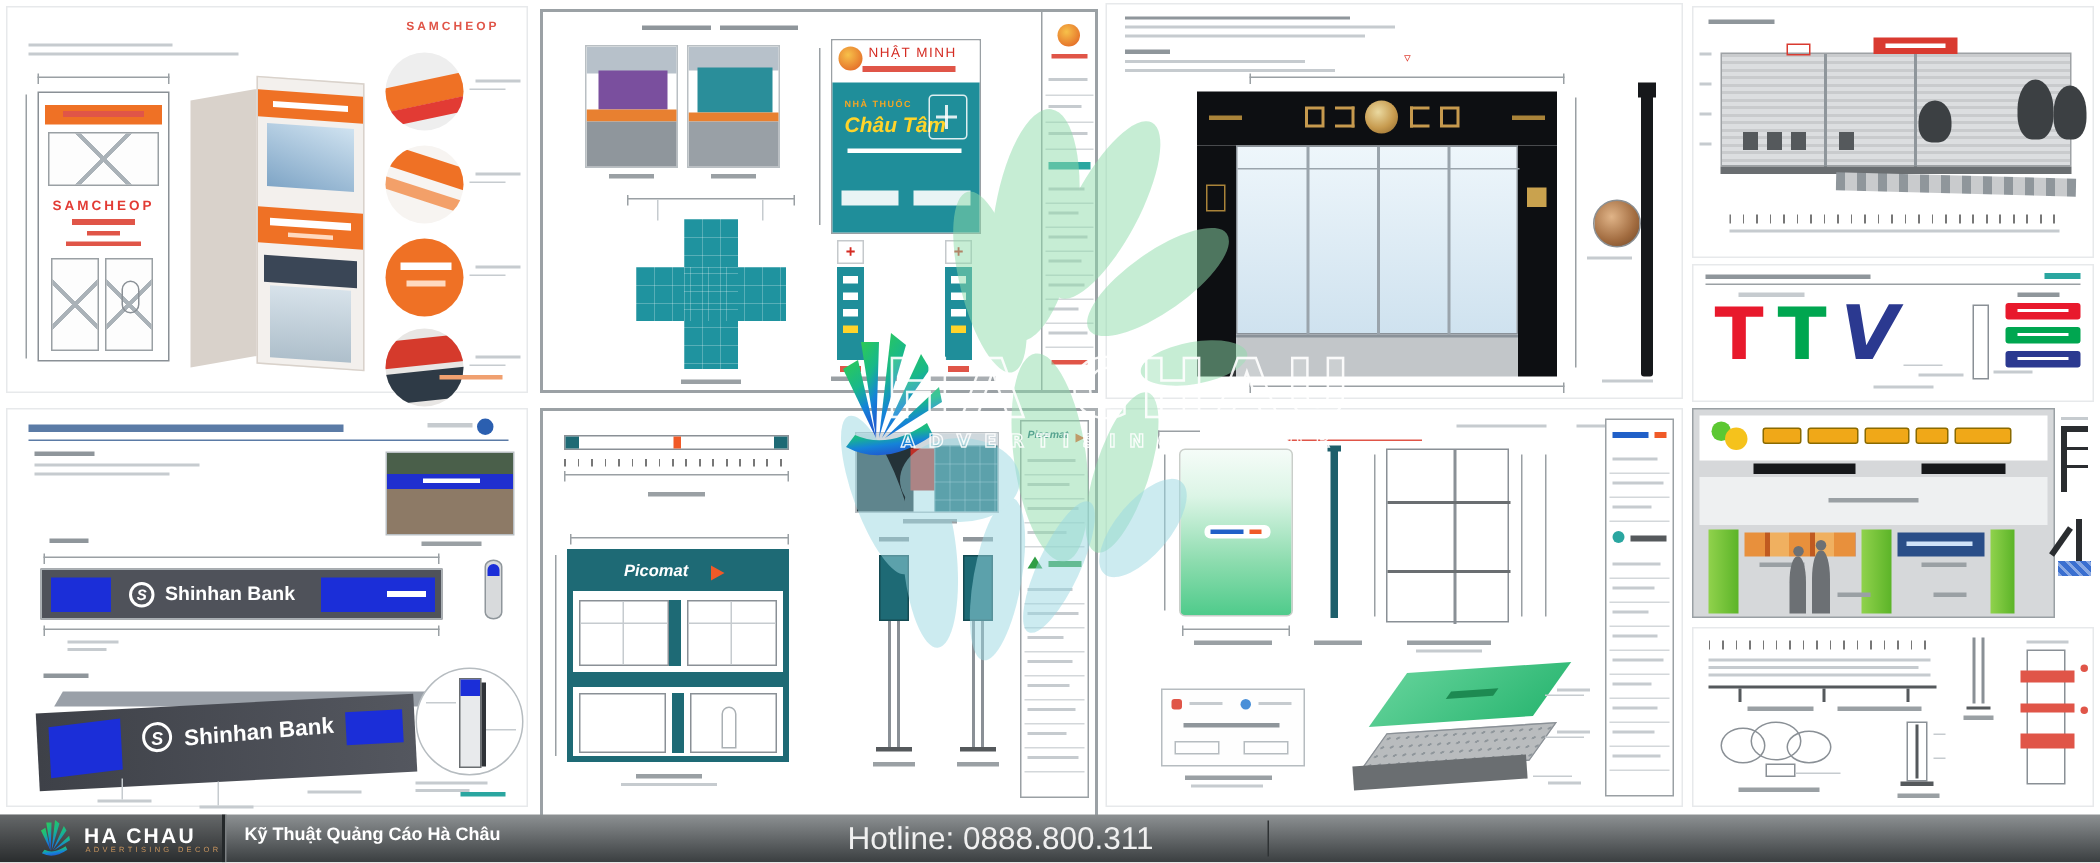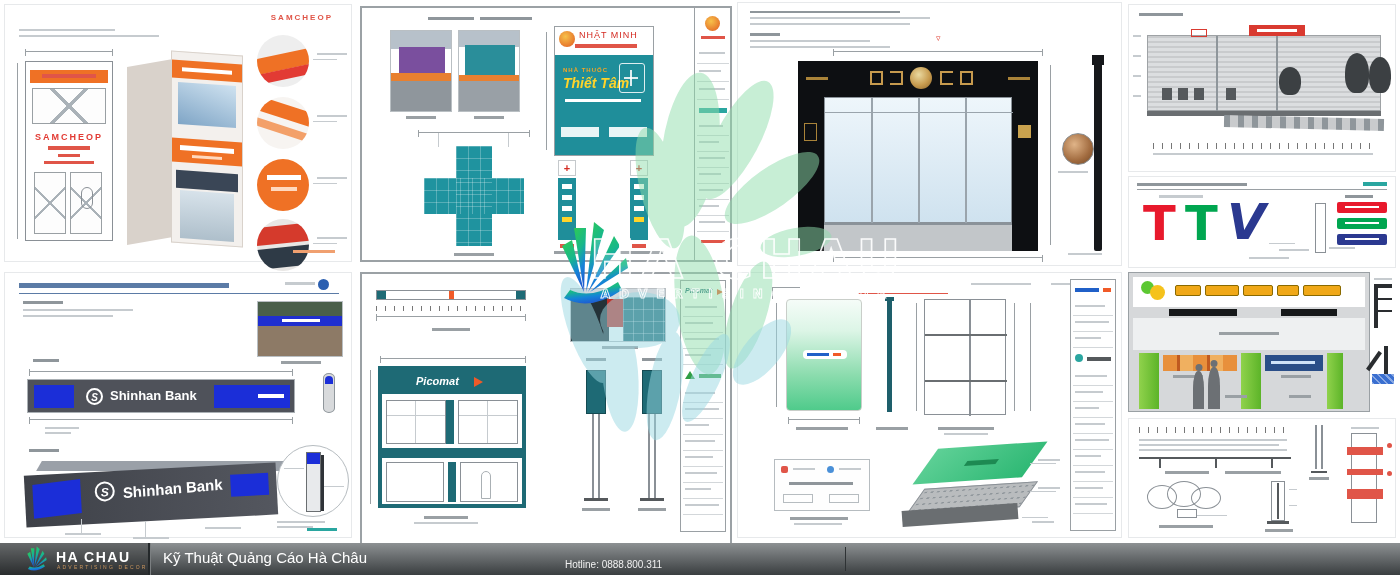--- a/index.html
+++ b/index.html
@@ -135,21 +135,21 @@
     </div>
 
     <div class="abs" style="left:192px;top:18px;width:100px;height:130px;border:1px solid #9aa0a4">
       <div class="abs" style="left:0;top:0;width:98px;height:28px;background:#fff">
         <span class="abs" style="left:24px;top:3px;font-size:9px;font-weight:normal;color:#d42b22;letter-spacing:1px">NHẬT MINH</span>
         <i class="lnr" style="left:20px;top:17px;width:62px;height:4px"></i>
         <div class="circ" style="left:4px;top:4px;width:16px;height:16px;background:radial-gradient(circle at 40% 35%,#f7c14a,#e05a20)"></div>
       </div>
       <div class="abs" style="left:0;top:28px;width:98px;height:100px;background:#1f8e9a">
         <span class="abs" style="left:8px;top:12px;font-size:6px;font-weight:bold;color:#f5a623;letter-spacing:1px">NHÀ THUỐC</span>
-        <span class="abs" style="left:8px;top:20px;font-size:14px;font-weight:bold;font-style:italic;color:#ffd42a">Thiết Tâm</span>
+        <span class="abs" style="left:8px;top:20px;font-size:14px;font-weight:bold;font-style:italic;color:#ffd42a">Châu Tâm</span>
         <div class="abs" style="left:64px;top:8px;width:26px;height:30px;border:1px solid rgba(255,255,255,.85);border-radius:3px">
           <i class="ln" style="left:10px;top:6px;width:2px;height:16px;background:rgba(255,255,255,.85)"></i>
           <i class="ln" style="left:4px;top:13px;width:14px;height:2px;background:rgba(255,255,255,.85)"></i>
         </div>
         <i class="ln" style="left:10px;top:44px;width:76px;height:3px;background:#fff"></i>
         <div class="abs" style="left:6px;top:72px;width:38px;height:10px;background:#fff;opacity:.9"></div>
         <div class="abs" style="left:54px;top:72px;width:38px;height:10px;background:#fff;opacity:.9"></div>
       </div>
     </div>
     <div class="vdim" style="left:184px;top:24px;height:118px"></div>
@@ -732,18 +732,18 @@
 
   <div id="footer">
     <div class="shade"></div>
     <svg class="abs" style="left:24px;top:3px" width="26" height="27" viewBox="0 0 70 92">
       <use href="#handLogo"></use>
     </svg>
     <span class="abs" style="left:56px;top:6px;font-size:14px;font-weight:bold;color:#fff;letter-spacing:1.5px">HA CHAU</span>
     <span class="abs" style="left:57px;top:21px;font-size:5px;color:#c9955e;letter-spacing:2.2px">ADVERTISING DECOR</span>
     <i class="abs" style="left:148px;top:0;width:2px;height:32px;background:#24282a"></i>
     <i class="abs" style="left:150px;top:0;width:1px;height:32px;background:#7b7f81"></i>
-    <span class="abs" style="left:163px;top:6px;font-size:15px;font-weight:normal;color:#fff">Kỹ Thuật Quảng Cáo Hà Châu</span>
-    <span class="abs" style="left:565px;top:16px;font-size:10px;color:#f0f0f0">Hotline: 0888.800.311</span>
+    <span class="abs" style="left:163px;top:6px;font-size:12px;font-weight:bold;color:#fff">Kỹ Thuật Quảng Cáo Hà Châu</span>
+    <span class="abs" style="left:565px;top:5px;font-size:21px;color:#f0f0f0">Hotline: 0888.800.311</span>
     <i class="abs" style="left:845px;top:4px;width:1px;height:24px;background:#2e3234"></i>
   </div>
 
 </div>
 
 </body></html>

